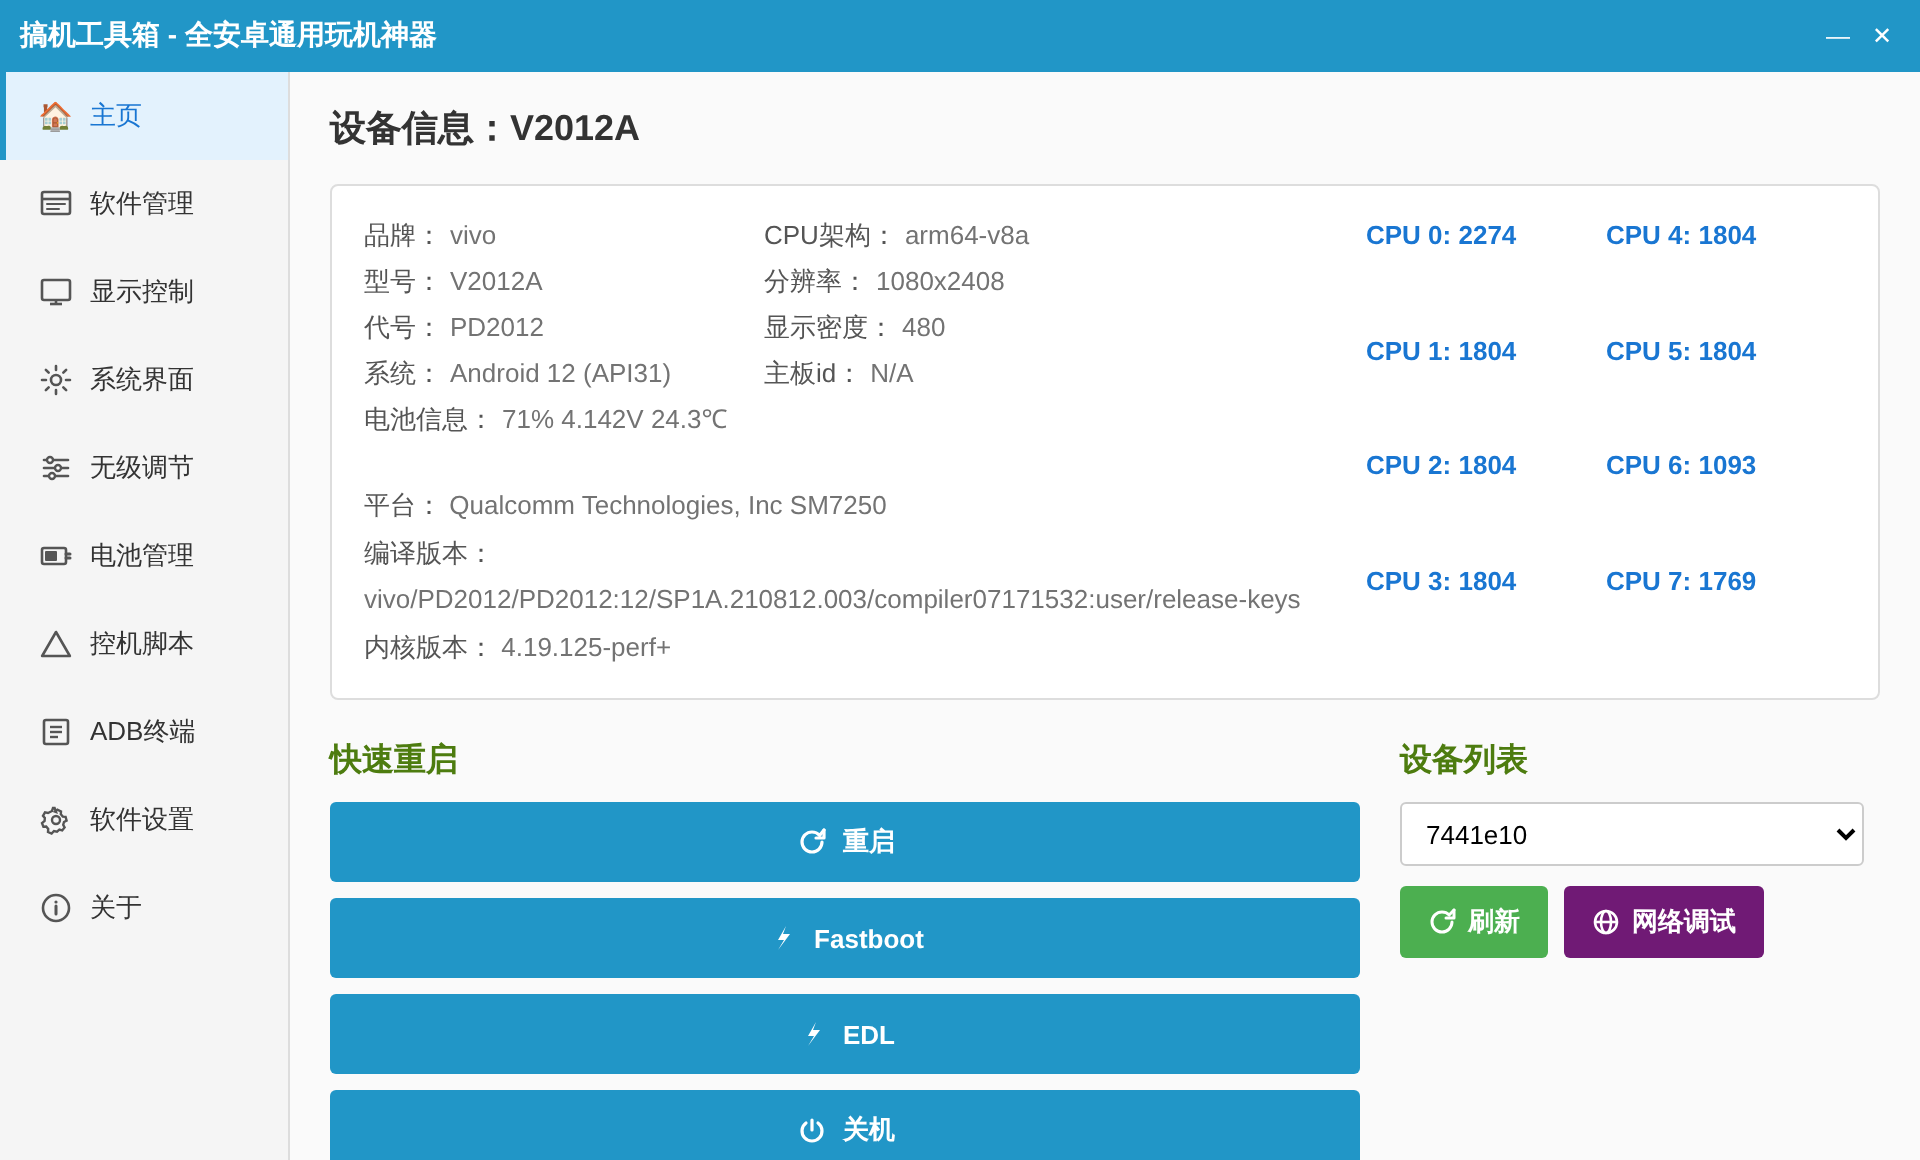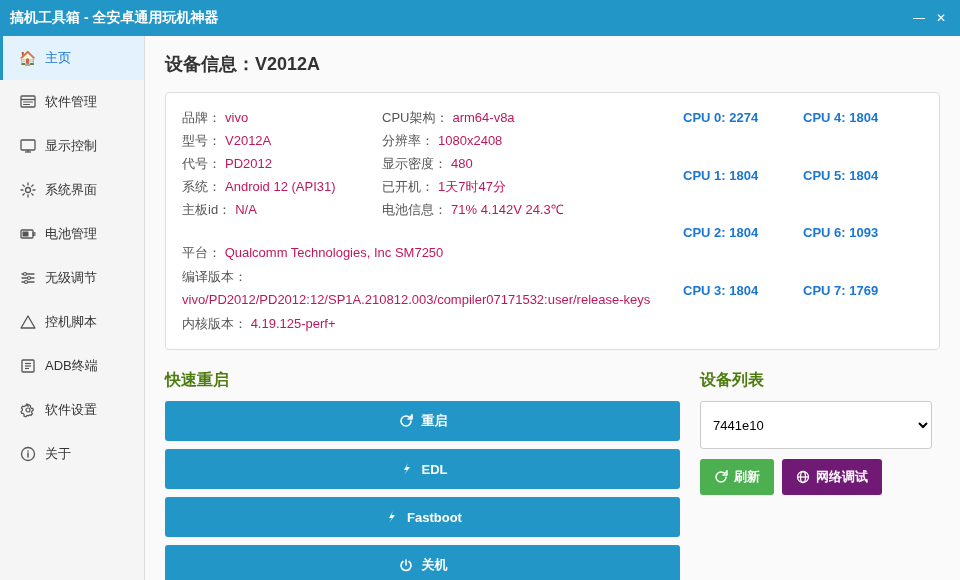--- a/index.html
+++ b/index.html
@@ -110,21 +110,21 @@
       gap: 0;
     }
     .device-info-row {
       display: flex;
       gap: 4px;
       font-size: 13px;
       color: #333;
       line-height: 1.7;
     }
     .info-label { color: #555; white-space: nowrap; }
-    .info-value { color: #be185d; }
+    .info-value { color: #737373; }
     .cpu-grid {
       display: grid;
       grid-template-columns: 120px 120px;
       gap: 2px 0;
       margin-left: 20px;
     }
     .cpu-item {
       font-size: 13px;
       color: #1976d2;
       font-weight: bold;
@@ -184,21 +184,21 @@
 
     
     .device-select-row {
       display: flex;
       align-items: center;
       gap: 8px;
       margin-bottom: 10px;
     }
     .device-select {
       flex: 1;
-      height: 48px;
+      height: 32px;
       border: 1px solid #ccc;
       border-radius: 3px;
       padding: 0 8px;
       font-size: 13px;
       background: white;
     }
     .device-actions {
       display: flex;
       gap: 8px;
     }
@@ -267,44 +267,44 @@
         <svg width="16" height="16" viewBox="0 0 16 16" fill="none">
             <circle cx="8" cy="8" r="2.5" stroke="#555" stroke-width="1.3" fill="none"></circle>
             <path d="M8 1v2M8 13v2M1 8h2M13 8h2M2.93 2.93l1.41 1.41M11.66 11.66l1.41 1.41M2.93 13.07l1.41-1.41M11.66 4.34l1.41-1.41" stroke="#555" stroke-width="1.3" stroke-linecap="round"></path>
           </svg>
       </span>
       <span>系统界面</span>
     </div>
     <div class="sidebar-item">
       <span class="sidebar-icon">
         <svg width="16" height="16" viewBox="0 0 16 16" fill="none">
-            <rect x="1" y="4" width="12" height="8" rx="1" stroke="#555" stroke-width="1.3" fill="none"></rect>
-            <line x1="13" y1="7" x2="15" y2="7" stroke="#555" stroke-width="1.5" stroke-linecap="round"></line>
-            <line x1="13" y1="9" x2="15" y2="9" stroke="#555" stroke-width="1.5" stroke-linecap="round"></line>
-            <rect x="2.5" y="5.5" width="6" height="5" rx="0.5" fill="#555"></rect>
-          </svg>
-      </span>
-      <span>电池管理</span>
-    </div>
-    <div class="sidebar-item">
-      <span class="sidebar-icon">
-        <svg width="16" height="16" viewBox="0 0 16 16" fill="none">
             <line x1="2" y1="4" x2="14" y2="4" stroke="#555" stroke-width="1.3" stroke-linecap="round"></line>
             <line x1="2" y1="8" x2="14" y2="8" stroke="#555" stroke-width="1.3" stroke-linecap="round"></line>
             <line x1="2" y1="12" x2="14" y2="12" stroke="#555" stroke-width="1.3" stroke-linecap="round"></line>
             <circle cx="5" cy="4" r="1.5" fill="white" stroke="#555" stroke-width="1.2"></circle>
             <circle cx="9" cy="8" r="1.5" fill="white" stroke="#555" stroke-width="1.2"></circle>
             <circle cx="6" cy="12" r="1.5" fill="white" stroke="#555" stroke-width="1.2"></circle>
           </svg>
       </span>
       <span>无级调节</span>
     </div>
     <div class="sidebar-item">
       <span class="sidebar-icon">
         <svg width="16" height="16" viewBox="0 0 16 16" fill="none">
+            <rect x="1" y="4" width="12" height="8" rx="1" stroke="#555" stroke-width="1.3" fill="none"></rect>
+            <line x1="13" y1="7" x2="15" y2="7" stroke="#555" stroke-width="1.5" stroke-linecap="round"></line>
+            <line x1="13" y1="9" x2="15" y2="9" stroke="#555" stroke-width="1.5" stroke-linecap="round"></line>
+            <rect x="2.5" y="5.5" width="6" height="5" rx="0.5" fill="#555"></rect>
+          </svg>
+      </span>
+      <span>电池管理</span>
+    </div>
+    <div class="sidebar-item">
+      <span class="sidebar-icon">
+        <svg width="16" height="16" viewBox="0 0 16 16" fill="none">
             <polygon points="8,2 14.93,14 1.07,14" stroke="#555" stroke-width="1.3" fill="none" stroke-linejoin="round"></polygon>
           </svg>
       </span>
       <span>控机脚本</span>
     </div>
     <div class="sidebar-item">
       <span class="sidebar-icon">
         <svg width="16" height="16" viewBox="0 0 16 16" fill="none">
             <rect x="2" y="2" width="12" height="12" rx="1" stroke="#555" stroke-width="1.3" fill="none"></rect>
             <line x1="5" y1="5.5" x2="11" y2="5.5" stroke="#555" stroke-width="1.2"></line>
@@ -366,24 +366,20 @@
               <span class="info-label">代号：</span>
               <span class="info-value">PD2012</span>
             </div>
             <div class="device-info-row">
               <span class="info-label">显示密度：</span>
               <span class="info-value">480</span>
             </div>
             <div class="device-info-row">
               <span class="info-label">系统：</span>
               <span class="info-value">Android 12 (API31)</span>
-            </div>
-            <div class="device-info-row">
-              <span class="info-label">已开机：</span>
-              <span class="info-value">1天7时47分</span>
             </div>
             <div class="device-info-row">
               <span class="info-label">主板id：</span>
               <span class="info-value">N/A</span>
             </div>
             <div class="device-info-row">
               <span class="info-label">电池信息：</span>
               <span class="info-value">71%  4.142V  24.3℃</span>
             </div>
           </div>
@@ -430,29 +426,29 @@
                 </svg>
               </span>
               <span>重启</span>
             </button>
             <button class="action-btn btn-blue">
               <span class="btn-icon">
                 <svg width="16" height="16" viewBox="0 0 16 16" fill="none">
                   <polygon points="10,2 6,9 9,9 6,14 12,6 8.5,6" fill="white"></polygon>
                 </svg>
               </span>
-              <span>EDL</span>
+              <span>Fastboot</span>
             </button>
             <button class="action-btn btn-blue">
               <span class="btn-icon">
                 <svg width="16" height="16" viewBox="0 0 16 16" fill="none">
                   <polygon points="10,2 6,9 9,9 6,14 12,6 8.5,6" fill="white"></polygon>
                 </svg>
               </span>
-              <span>Fastboot</span>
+              <span>EDL</span>
             </button>
             <button class="action-btn btn-blue">
               <span class="btn-icon">
                 <svg width="16" height="16" viewBox="0 0 16 16" fill="none">
                   <line x1="8" y1="3" x2="8" y2="8" stroke="white" stroke-width="1.6" stroke-linecap="round"></line>
                   <path d="M5 4.5A5 5 0 1 0 11 4.5" stroke="white" stroke-width="1.6" stroke-linecap="round" fill="none"></path>
                 </svg>
               </span>
               <span>关机</span>
             </button>

